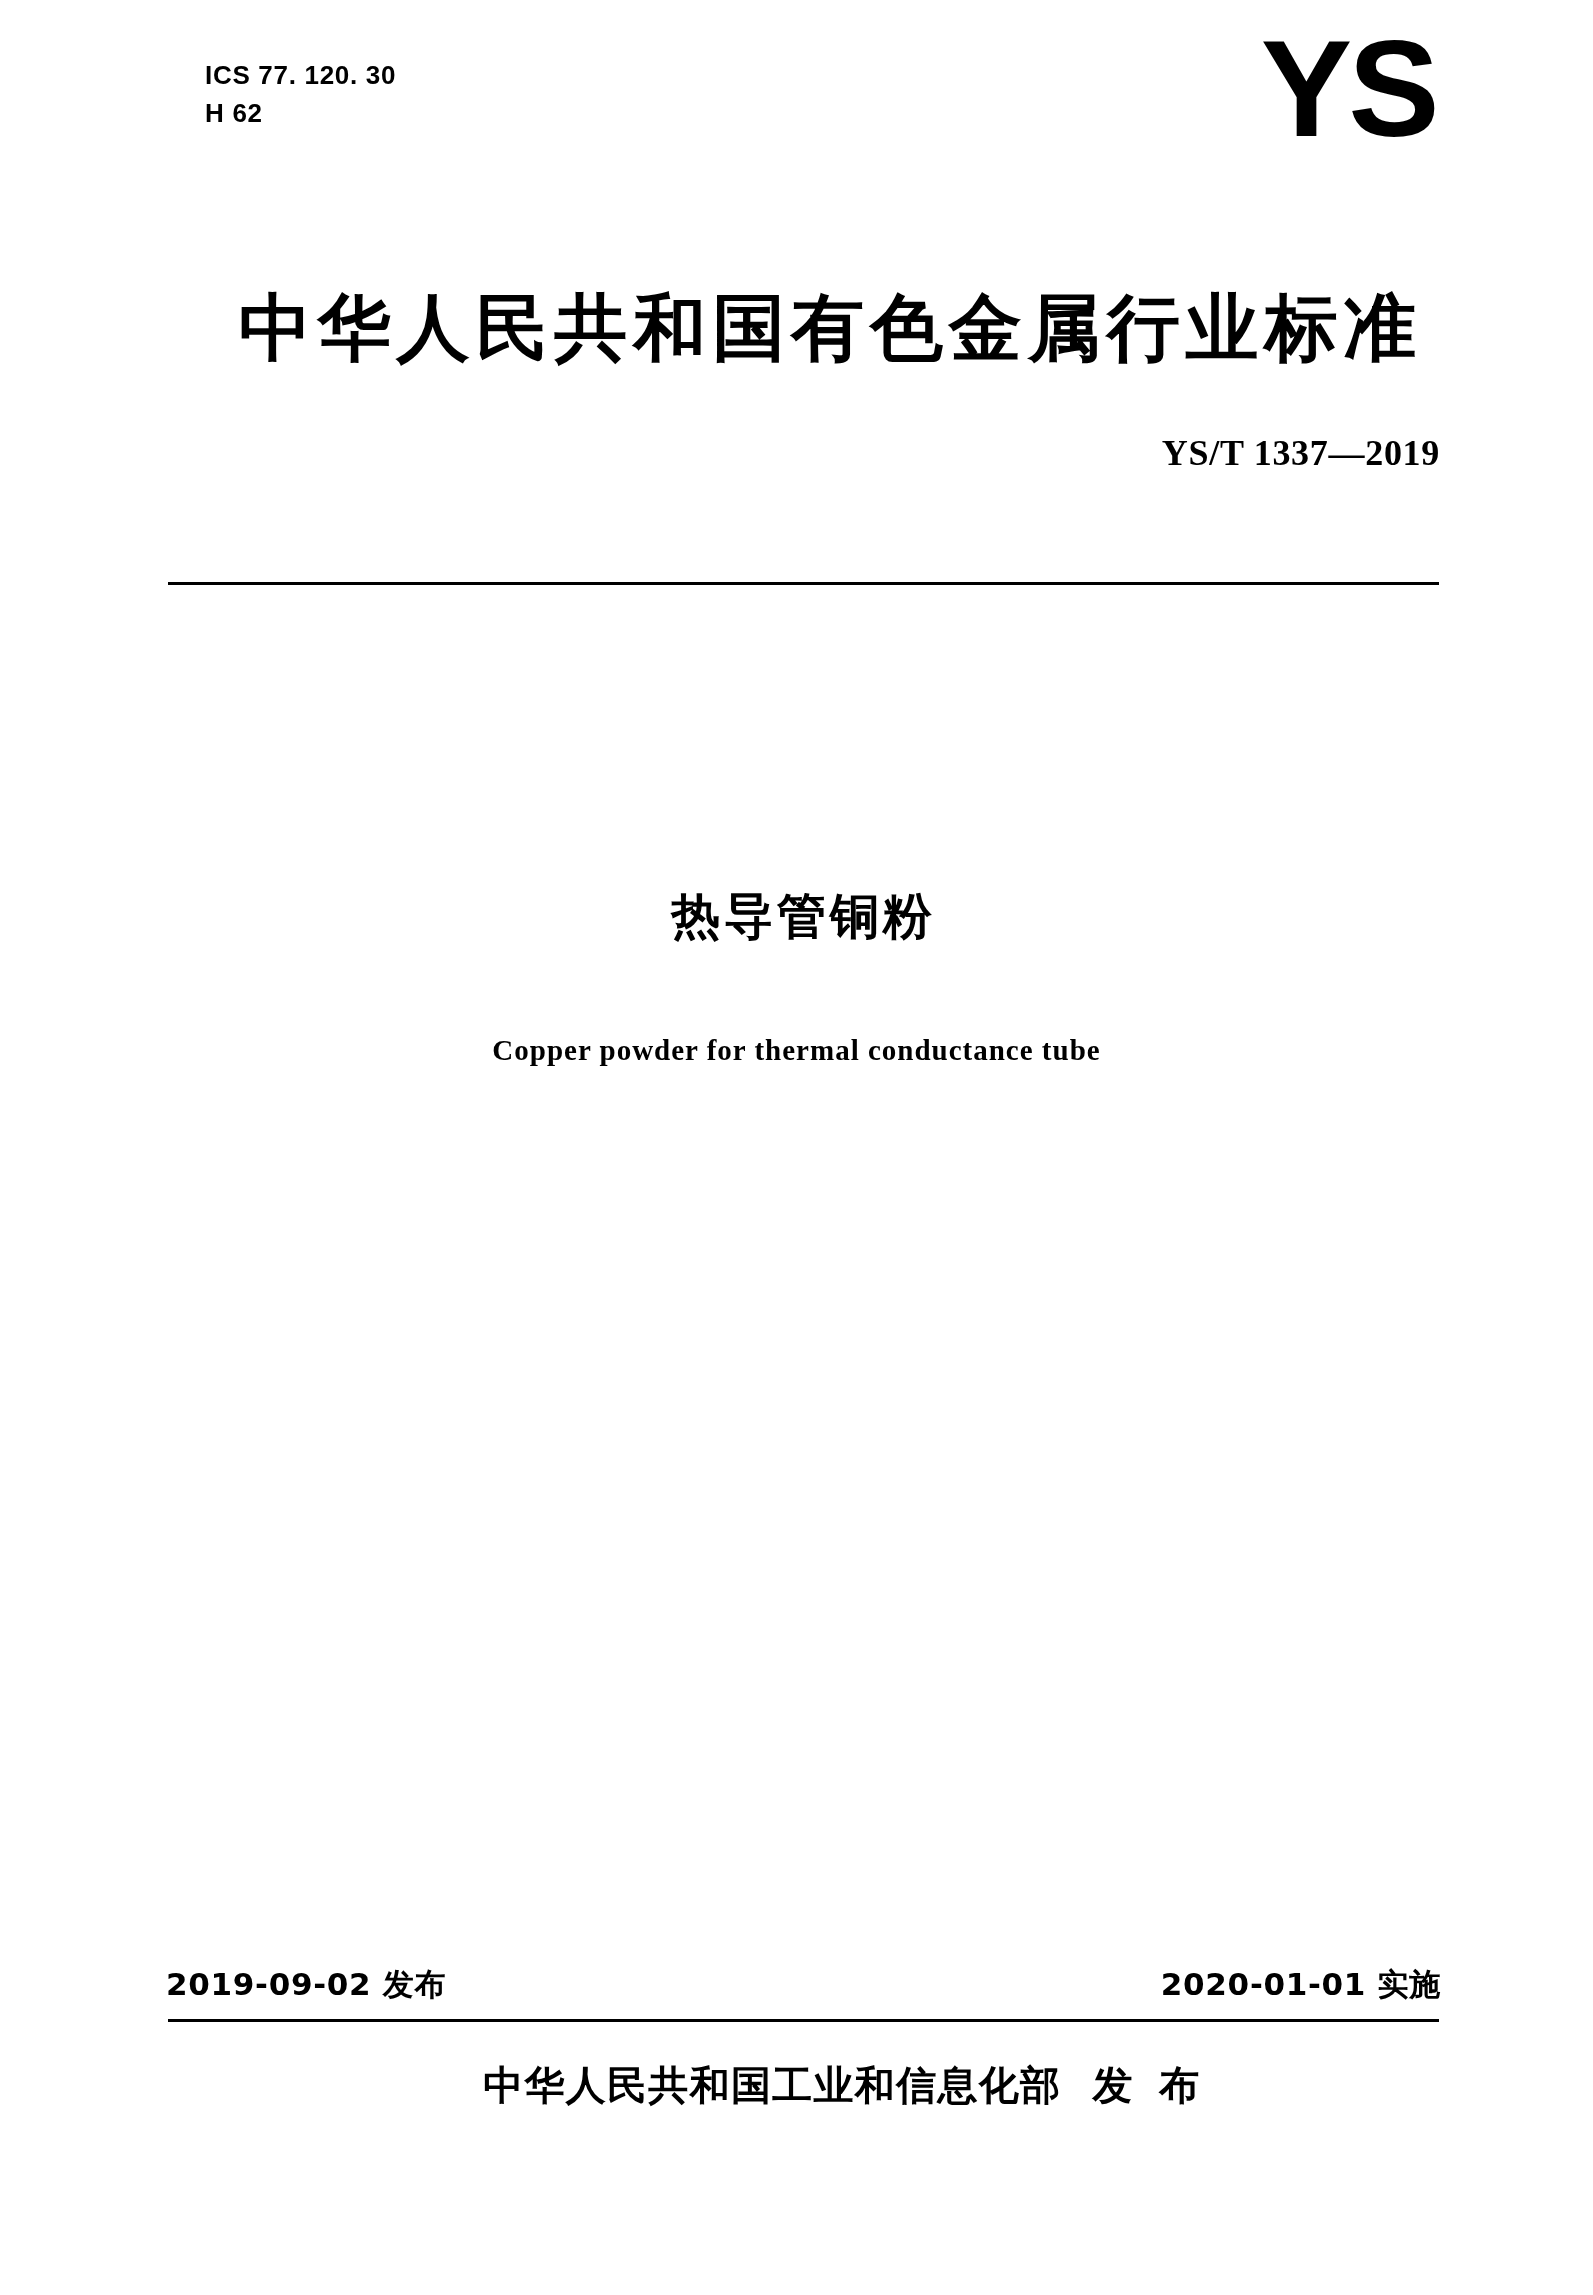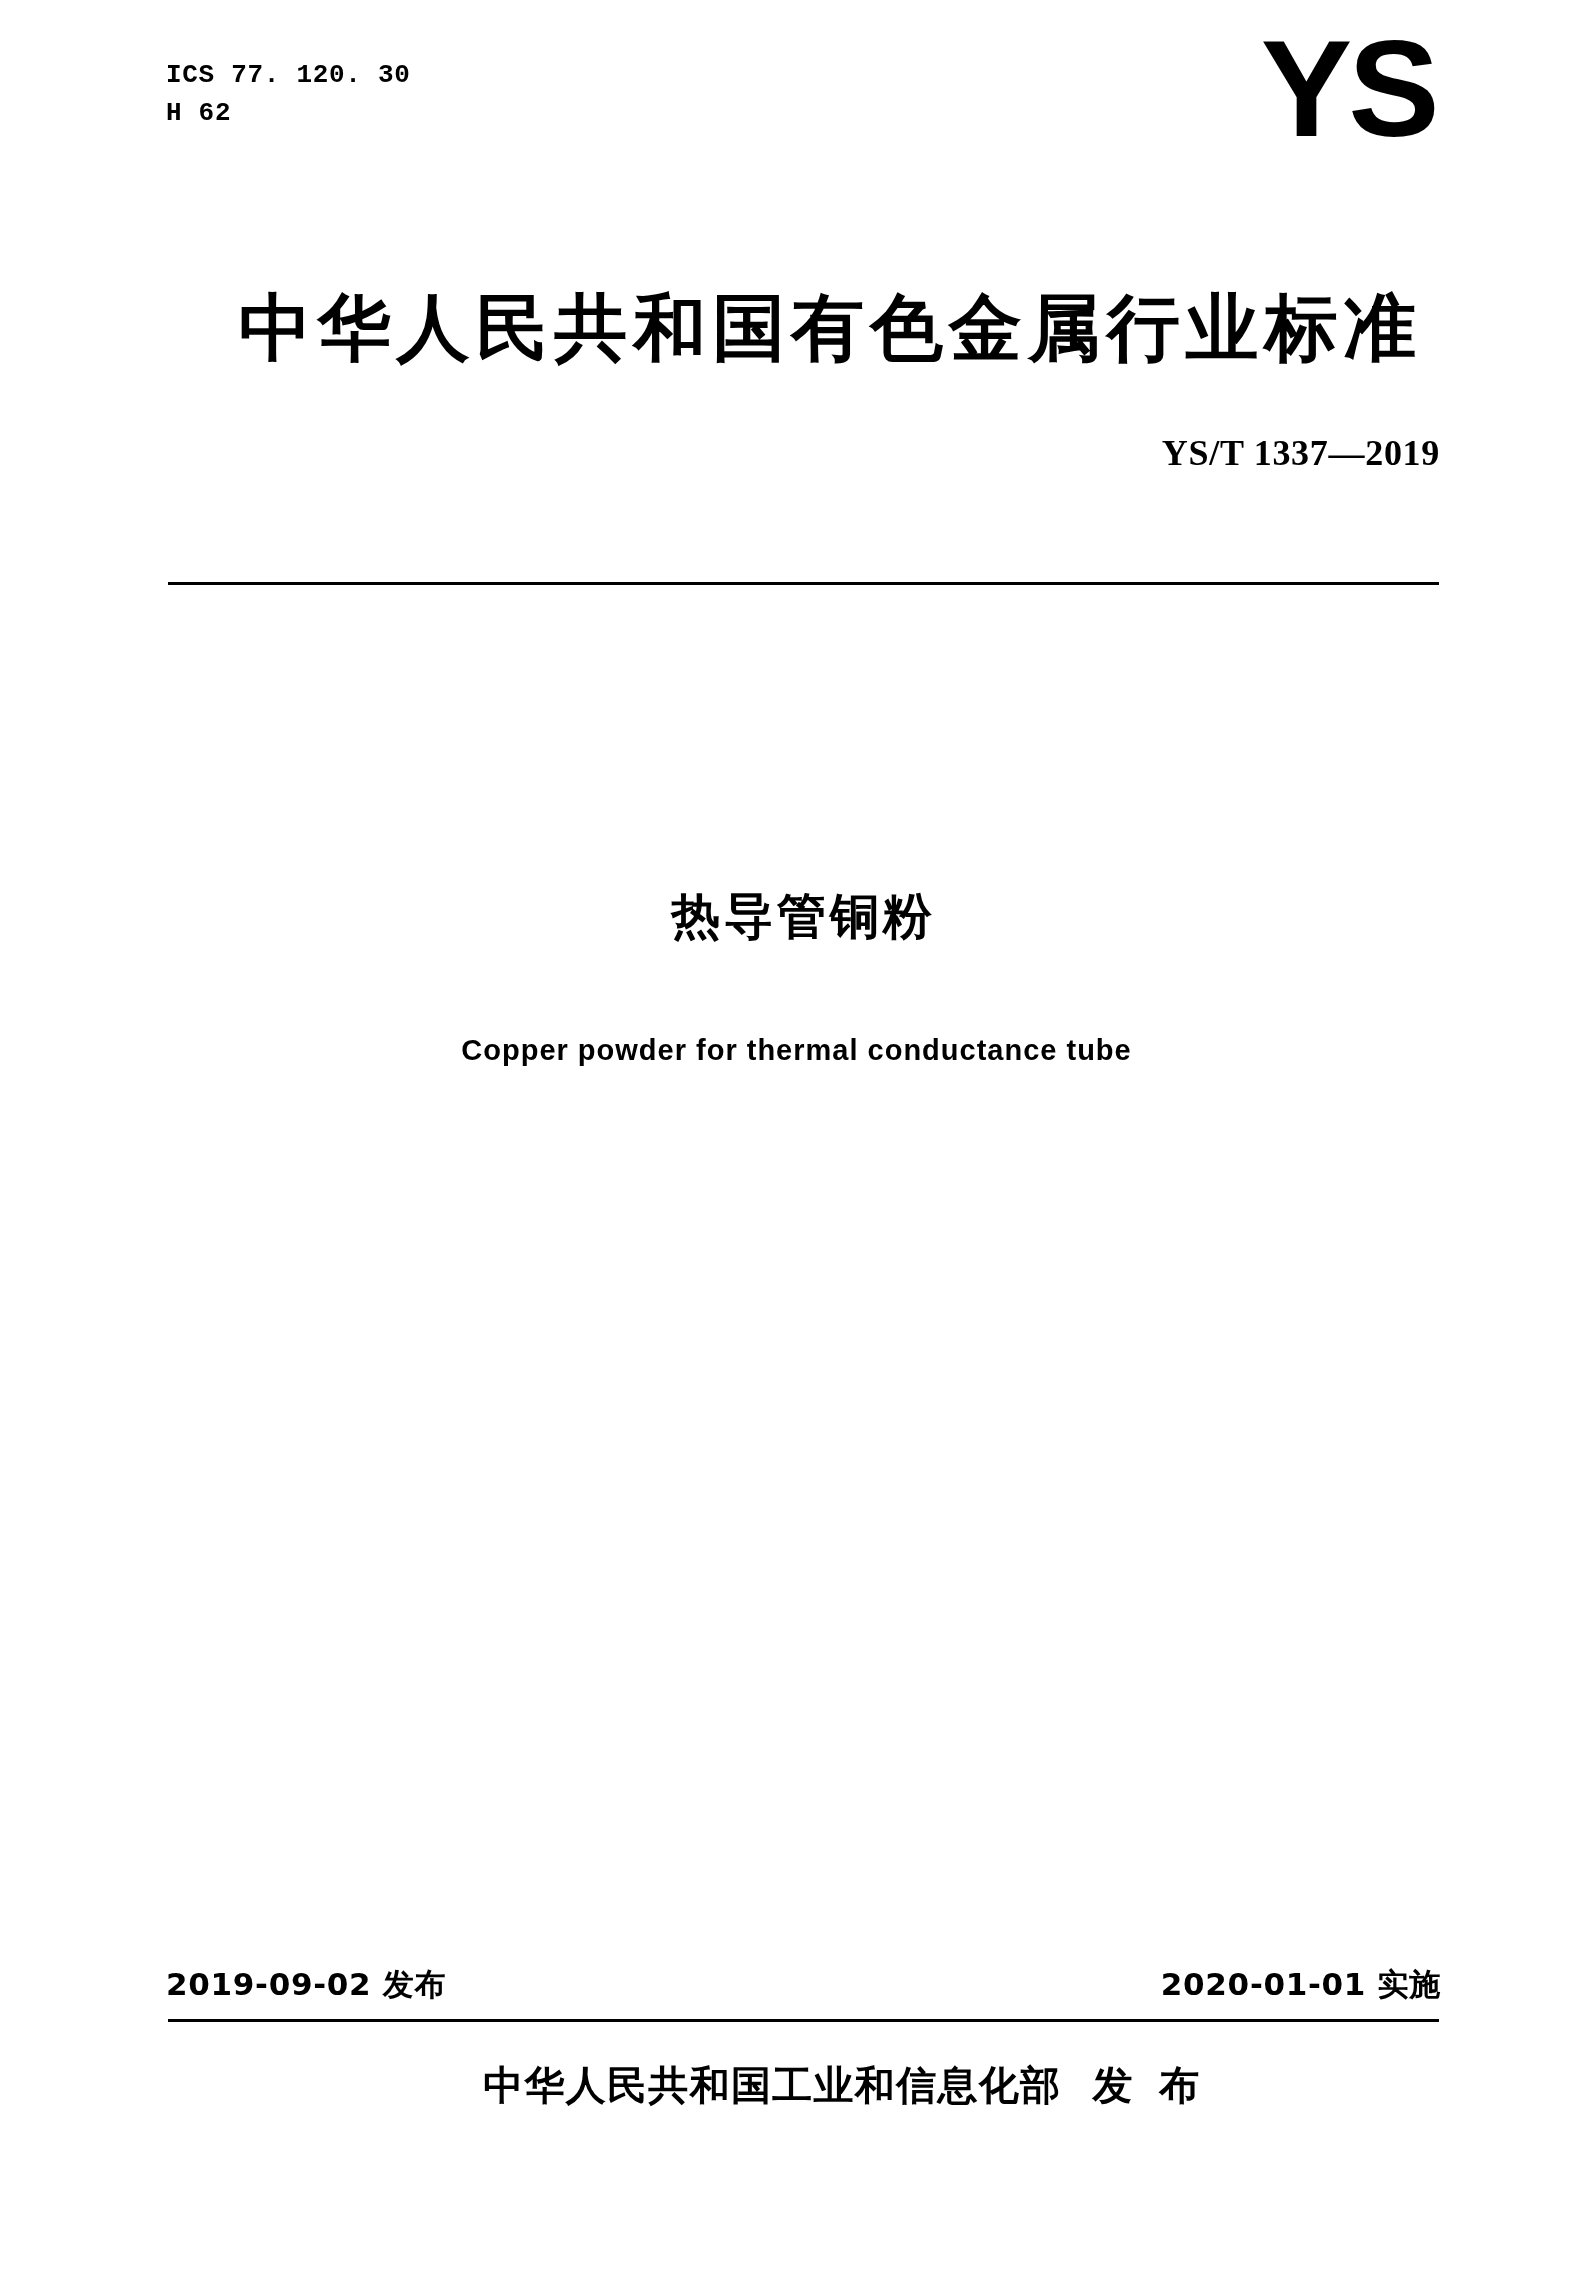--- a/index.html
+++ b/index.html
@@ -27,25 +27,26 @@
   .header-row {
     position: absolute;
     left: 166px;
     top: 57px;
     width: 1275px;
     display: flex;
     justify-content: space-between;
     align-items: flex-start;
   }
   .ics-block {
-    font-family: Liberation Mono, monospace;
+    font-family: Liberation Sans, sans-serif;
     font-weight: bold;
     font-size: 26px;
     line-height: 1.45;
     letter-spacing: 0.7px;
+    margin-left: 39px;
   }
   .ics-block div { white-space: nowrap; }
 
   .ys-logo {
     font-family: "Liberation Sans", sans-serif;
     font-weight: bold;
     font-size: 137px;
     line-height: 0.85;
     letter-spacing: -3.9px;
     margin-top: -26px;
@@ -98,21 +99,21 @@
     font-weight: bold;
     font-size: 49px;
     letter-spacing: 3.9px;
   }
   .doc-title-en {
     position: absolute;
     left: 0;
     top: 1034px;
     width: 1593px;
     text-align: center;
-    font-family: Liberation Sans, sans-serif;
+    font-family: Liberation Serif, serif;
     font-weight: bold;
     font-size: 29px;
     letter-spacing: 1px;
   }
 
   
   .dates-row {
     position: absolute;
     left: 166px;
     top: 1964px;

